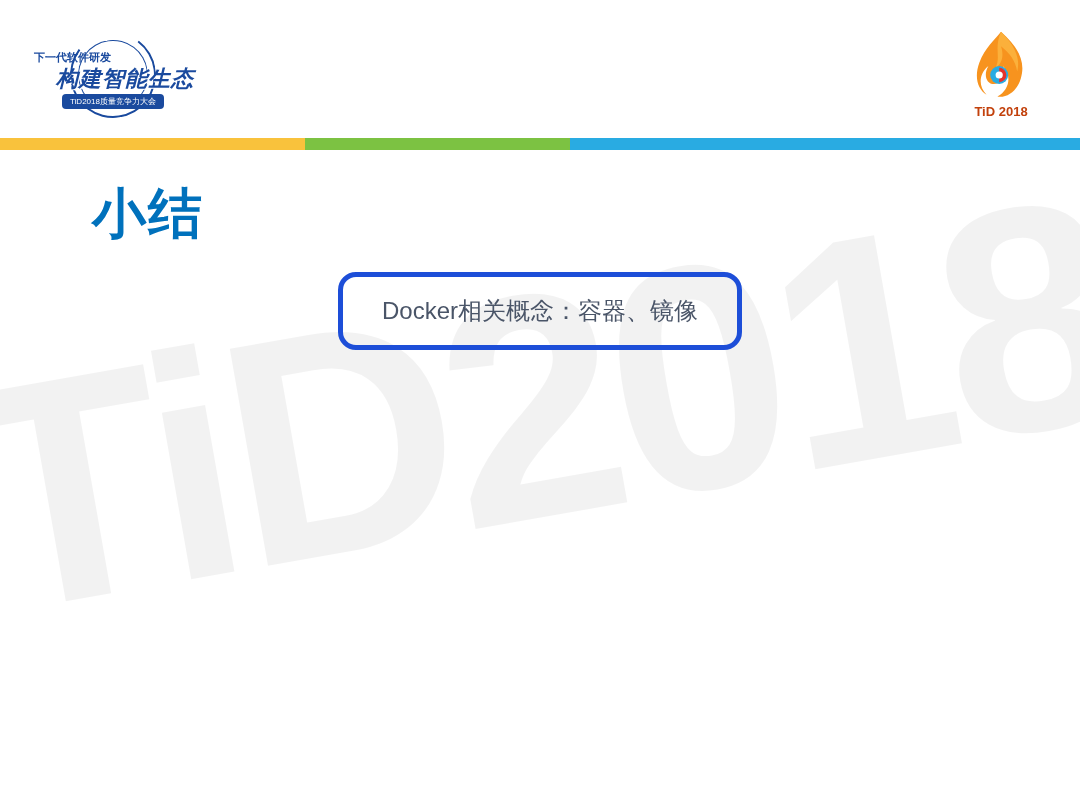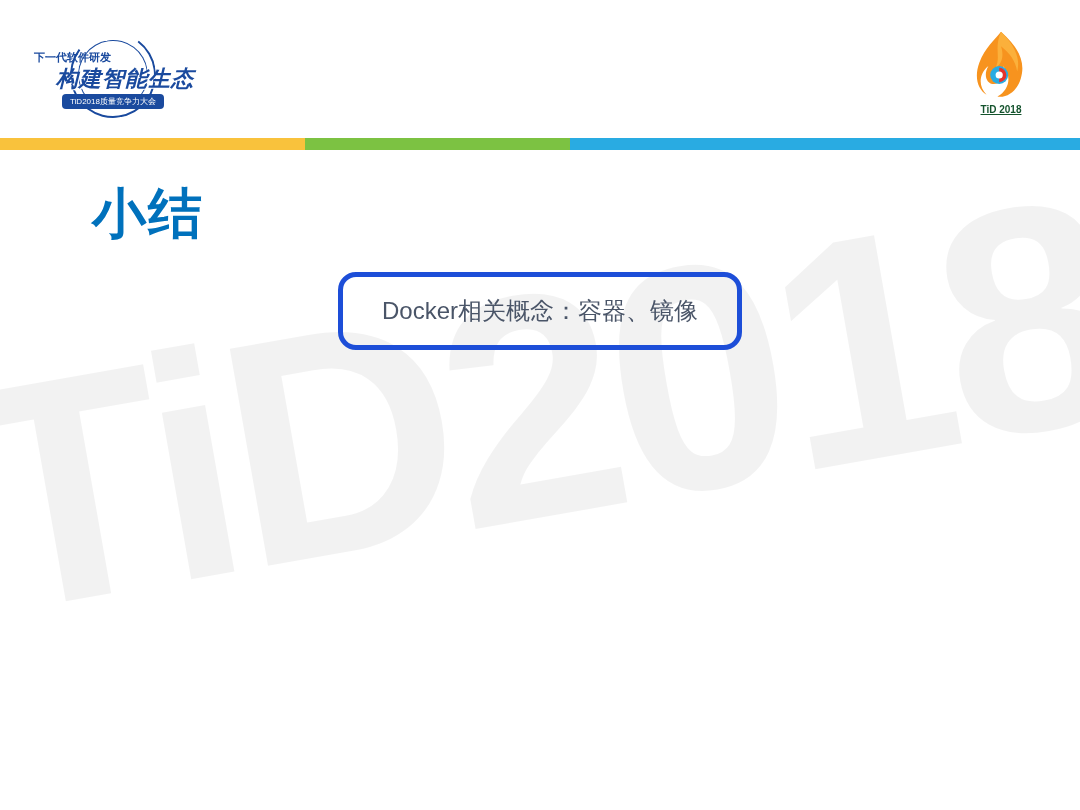--- a/index.html
+++ b/index.html
@@ -78,21 +78,21 @@
   }
 
   
   .right-logo {
     position: absolute;
     top: 30px; right: 42px;
     width: 74px;
     text-align: center;
   }
   .right-logo svg { width: 56px; height: 72px; display: block; margin: 0 auto; }
-  .right-logo .txt { font-size: 10px; color: #14532d; font-weight: 600; margin-top: 2px; text-decoration: underline; }
+  .right-logo .txt { font-size: 13px; color: #c2410c; font-weight: 600; margin-top: 2px; }
 
   
   .divider {
     position: absolute;
     top: 138px; left: 0; right: 0;
     height: 12px;
     display: flex;
   }
   .divider .seg { height: 100%; }
   .d-yellow { background: #f9c23c; flex: 0 0 305px; }

